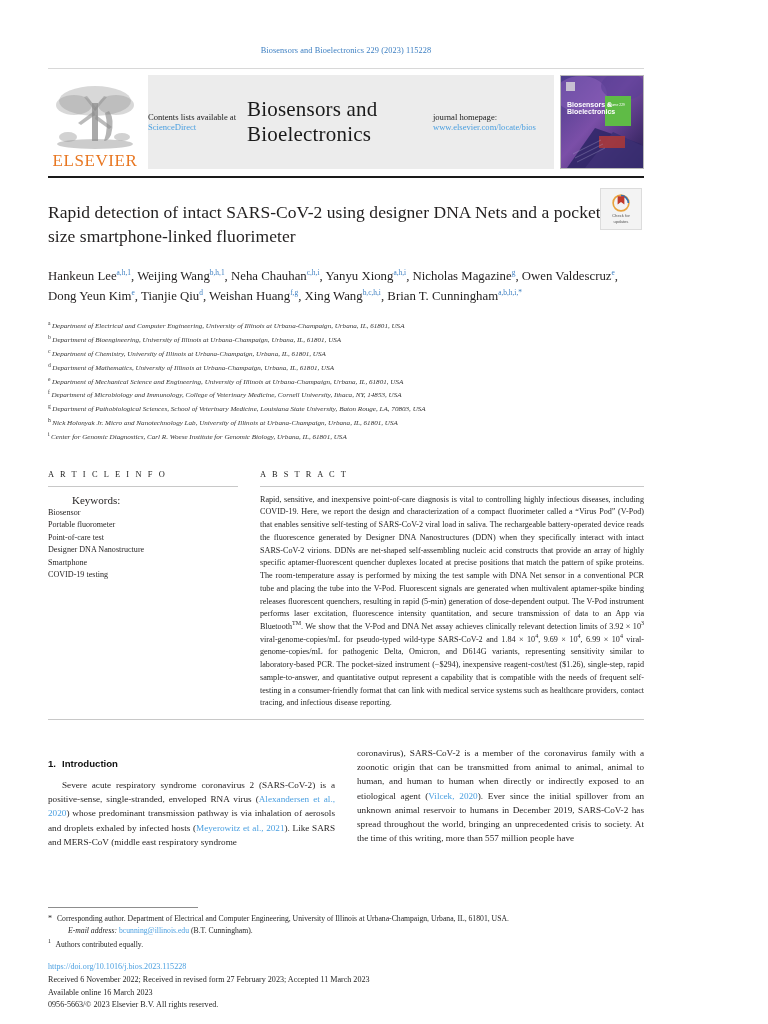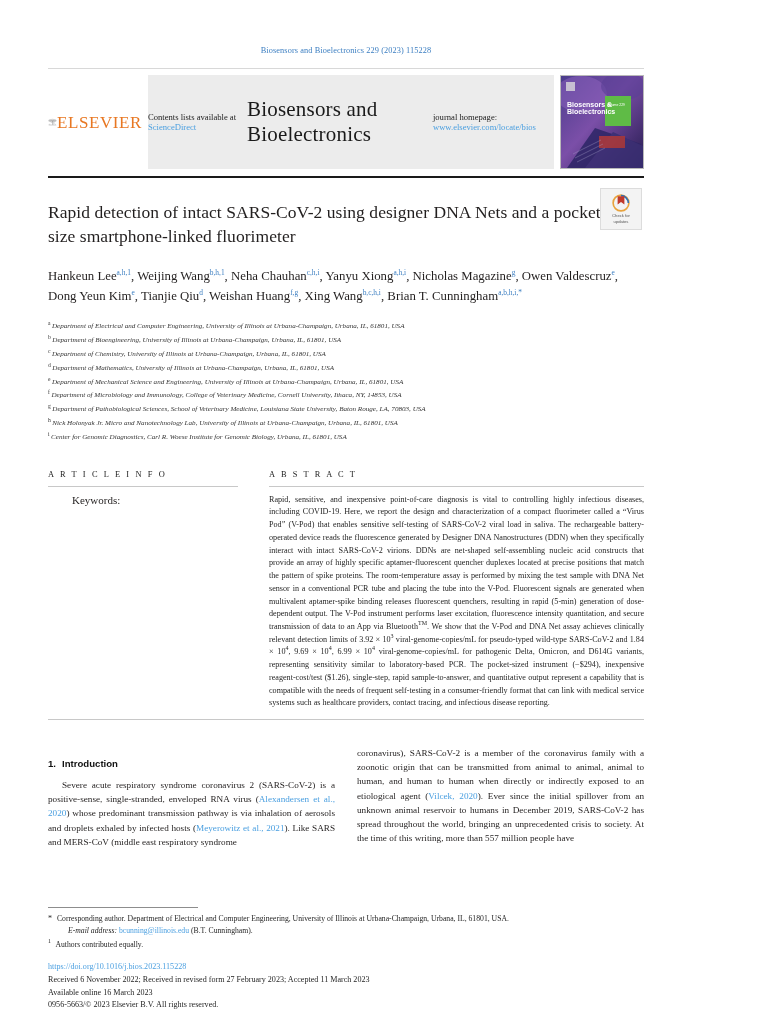--- a/index.html
+++ b/index.html
@@ -38,20 +38,21 @@
     border-top: 1px solid #d8d8d8;
     padding-top: 6px;
     display: flex;
     align-items: stretch;
     height: 94px;
   }
   .elsevier-logo {
     width: 94px;
     flex: 0 0 94px;
     display: flex;
+    flex-direction: column;
     justify-content: flex-end;
     align-items: center;
   }
   .tree-svg { display:block; }
   .elsevier-word {
     font-family: "Liberation Serif", serif;
     font-size: 17px;
     letter-spacing: .6px;
     color: #e87722;
     line-height: 1;
@@ -163,21 +164,21 @@
     font-style: normal;
     vertical-align: super;
     font-size: 5.6px;
     margin-right: 1.5px;
   }
 
   
   .info-abstract {
     margin-top: 26px;
     display: flex;
-    gap: 31px;
+    gap: 22px;
   }
   .col-info { width: 190px; flex: 0 0 190px; }
   .col-abs  { flex: 1 1 auto; }
   .sec-head {
     font-size: 8.4px;
     letter-spacing: 2.1px;
     color: #222;
     font-family: "Liberation Serif", serif;
   }
   .hrule {
@@ -372,20 +373,28 @@
       <div><span class="aff-mark">h</span><span>Nick Holonyak Jr. Micro and Nanotechnology Lab, University of Illinois at Urbana-Champaign, Urbana, IL, 61801, USA</span></div>
       <div><span class="aff-mark">i</span><span>Center for Genomic Diagnostics, Carl R. Woese Institute for Genomic Biology, Urbana, IL, 61801, USA</span></div>
     </div>
 
   <div class="info-abstract">
 
     <div class="col-info">
       <div class="sec-head">A R T I C L E   I N F O</div>
       <div class="hrule"></div>
       <div class="keywords-label">Keywords:</div>
+      <div id="keywords-list">
+          <div class="keyword">Biosensor</div>
+          <div class="keyword">Portable fluorometer</div>
+          <div class="keyword">Point-of-care test</div>
+          <div class="keyword">Designer DNA Nanostructure</div>
+          <div class="keyword">Smartphone</div>
+          <div class="keyword">COVID-19 testing</div>
+        </div>
     </div>
 
     <div class="col-abs">
       <div class="sec-head">A B S T R A C T</div>
       <div class="hrule"></div>
       <div class="abstract-body" id="abstract-text">Rapid, sensitive, and inexpensive point-of-care diagnosis is vital to controlling highly infectious diseases, including COVID-19. Here, we report the design and characterization of a compact fluorimeter called a “Virus Pod” (V-Pod) that enables sensitive self-testing of SARS-CoV-2 viral load in saliva. The rechargeable battery-operated device reads the fluorescence generated by Designer DNA Nanostructures (DDN) when they specifically interact with intact SARS-CoV-2 virions. DDNs are net-shaped self-assembling nucleic acid constructs that provide an array of highly specific aptamer-fluorescent quencher duplexes located at precise positions that match the pattern of spike proteins. The room-temperature assay is performed by mixing the test sample with DNA Net sensor in a conventional PCR tube and placing the tube into the V-Pod. Fluorescent signals are generated when multivalent aptamer-spike binding releases fluorescent quenchers, resulting in rapid (5-min) generation of dose-dependent output. The V-Pod instrument performs laser excitation, fluorescence intensity quantitation, and secure transmission of data to an App via Bluetooth<sup>TM</sup>. We show that the V-Pod and DNA Net assay achieves clinically relevant detection limits of 3.92 × 10<sup>3</sup> viral-genome-copies/mL for pseudo-typed wild-type SARS-CoV-2 and 1.84 × 10<sup>4</sup>, 9.69 × 10<sup>4</sup>, 6.99 × 10<sup>4</sup> viral-genome-copies/mL for pathogenic Delta, Omicron, and D614G variants, representing sensitivity similar to laboratory-based PCR. The pocket-sized instrument (−$294), inexpensive reagent-cost/test ($1.26), single-step, rapid sample-to-answer, and quantitative output represent a capability that is compatible with the needs of frequent self-testing in a consumer-friendly format that can link with medical service systems such as healthcare providers, contact tracing, and infectious disease reporting.</div>
     </div>
   </div>
   <div class="abs-bottom-rule"></div>
 

